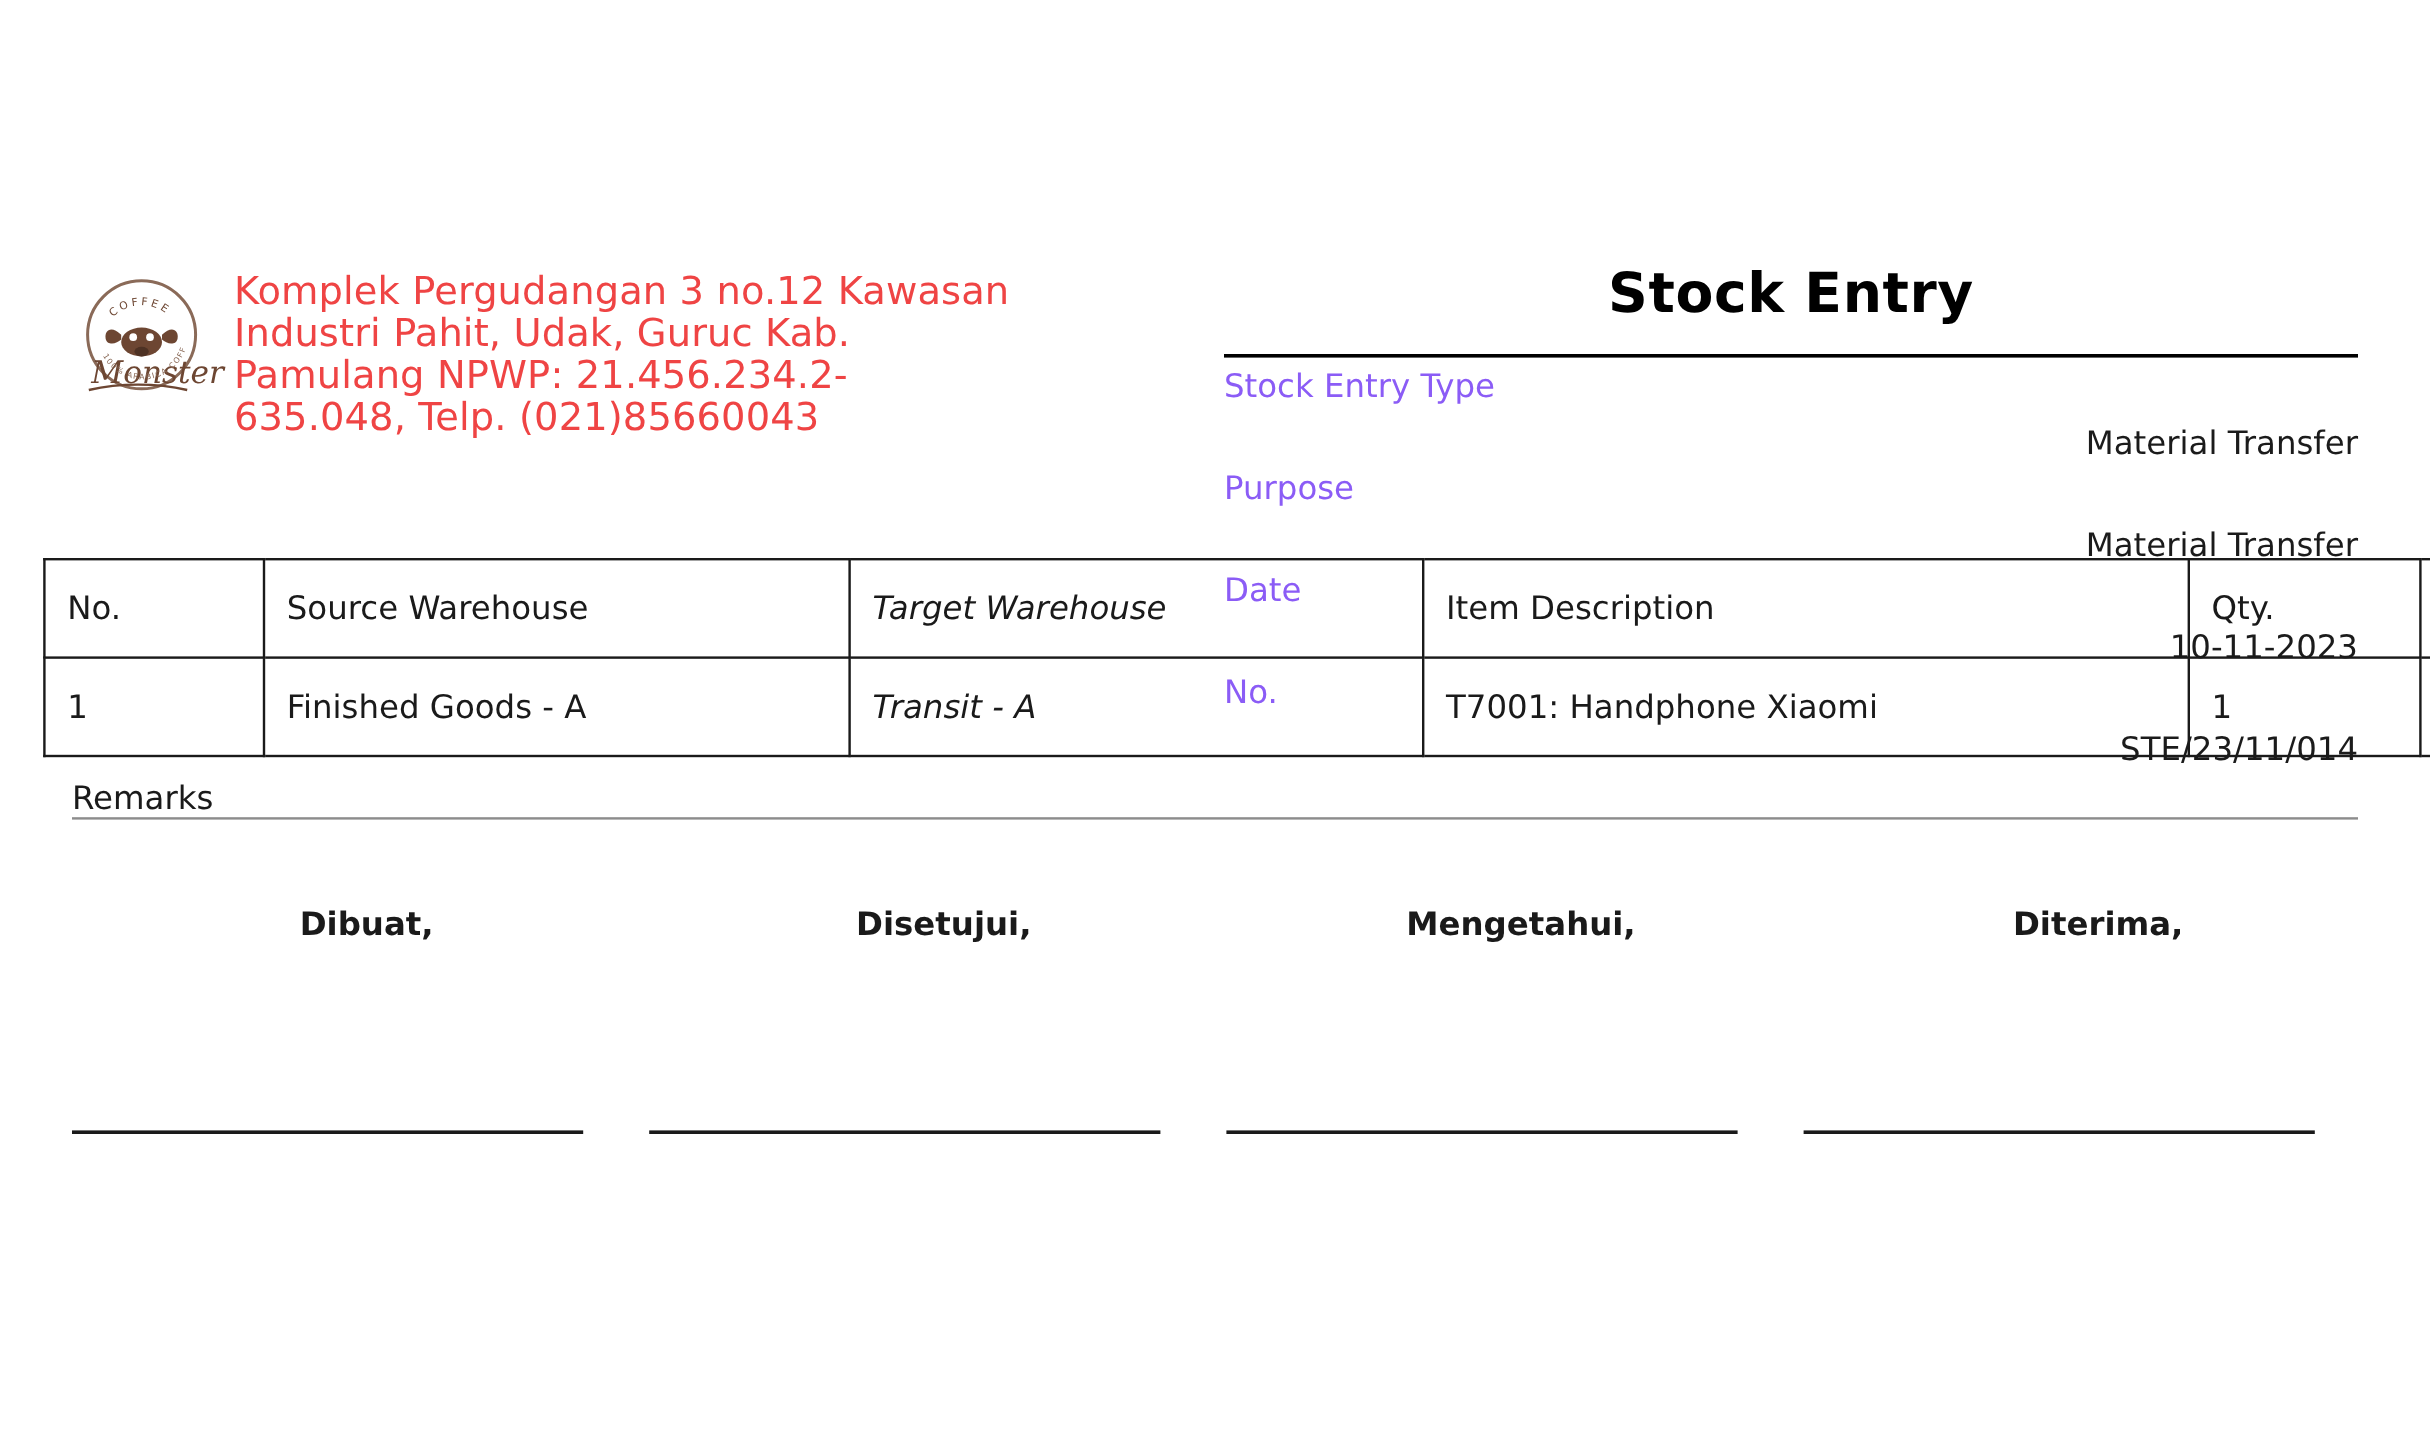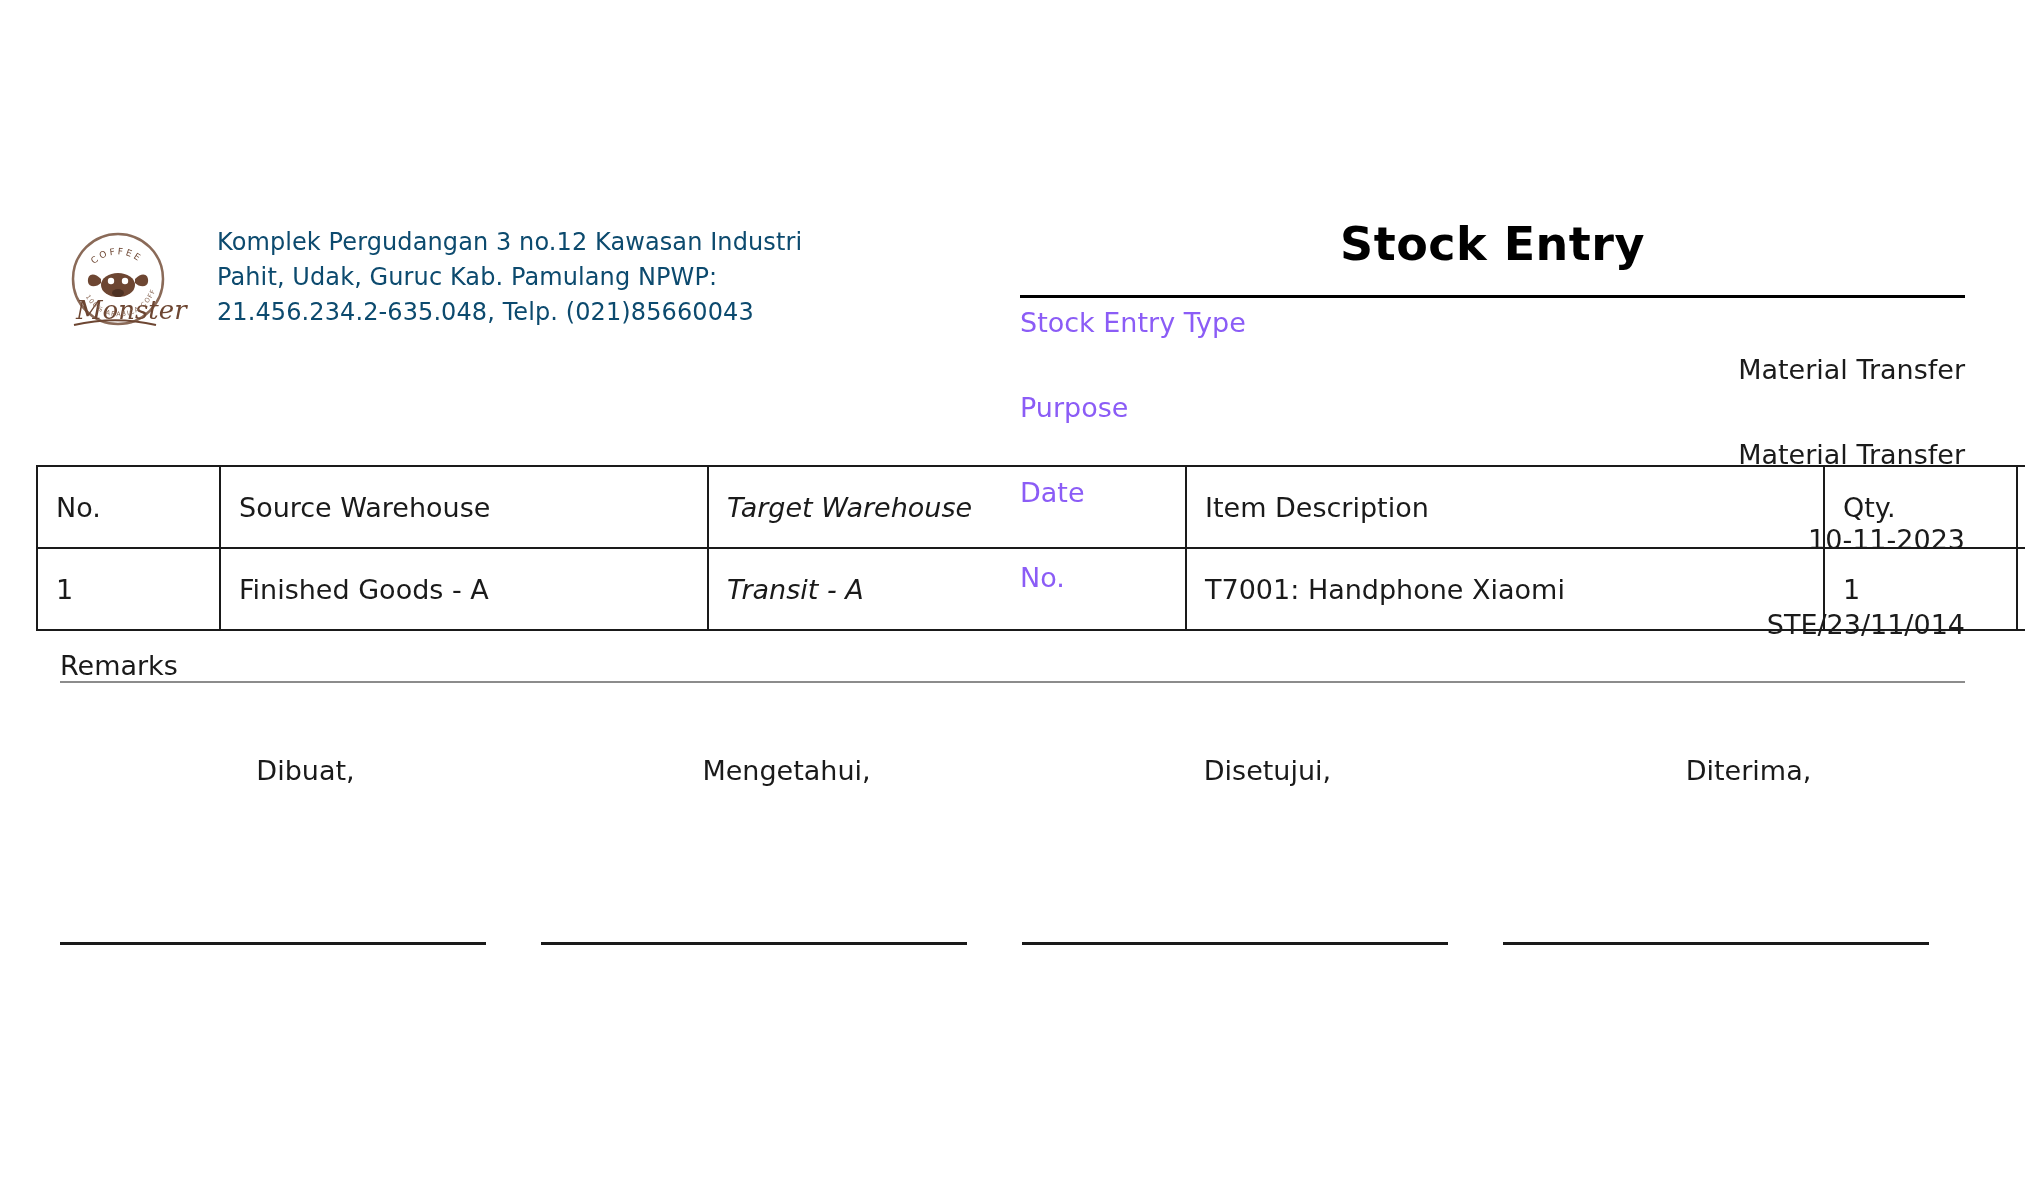--- a/index.html
+++ b/index.html
@@ -39,24 +39,23 @@
   .logo {
     width: 135px;
     height: 135px;
     flex: 0 0 135px;
     position: relative;
     margin-top: 2px;
   }
   .logo svg { display:block; }
 
   .company-address {
-    margin-left: 22px;
-    font-size: 24px;
+    font-size: 32px;
     line-height: 35px;
-    color: #0c4a6e;
+    color: #ef4444;
     max-width: 650px;
     letter-spacing: 0.1px;
   }
 
   .header-right {
     flex: 1 1 auto;
     position: relative;
     margin-top: -8px;
   }
   .doc-title {
@@ -144,20 +143,21 @@
     width: 481px;
     flex: 0 0 481px;
     position: relative;
     height: 190px;
   }
   .sign-label {
     font-size: 27px;
     color: #1a1a1a;
     text-align: center;
     padding-left: 10px;
+    font-weight: bold;
   }
   .sign-line {
     position: absolute;
     left: 0;
     right: 55px;
     bottom: 0;
     border-bottom: 3px solid #1a1a1a;
   }
 </style>
 </head>
@@ -250,26 +250,26 @@
     <div class="remarks-label">Remarks</div>
     <div class="remarks-rule"></div>
   </div>
 
   <div class="signatures">
     <div class="sign-col">
       <div class="sign-label">Dibuat,</div>
       <div class="sign-line"></div>
     </div>
     <div class="sign-col">
+      <div class="sign-label">Disetujui,</div>
+      <div class="sign-line"></div>
+    </div>
+    <div class="sign-col">
       <div class="sign-label">Mengetahui,</div>
       <div class="sign-line"></div>
     </div>
     <div class="sign-col">
-      <div class="sign-label">Disetujui,</div>
-      <div class="sign-line"></div>
-    </div>
-    <div class="sign-col">
       <div class="sign-label">Diterima,</div>
       <div class="sign-line"></div>
     </div>
   </div>
 
 </div>
 
 </body></html>

